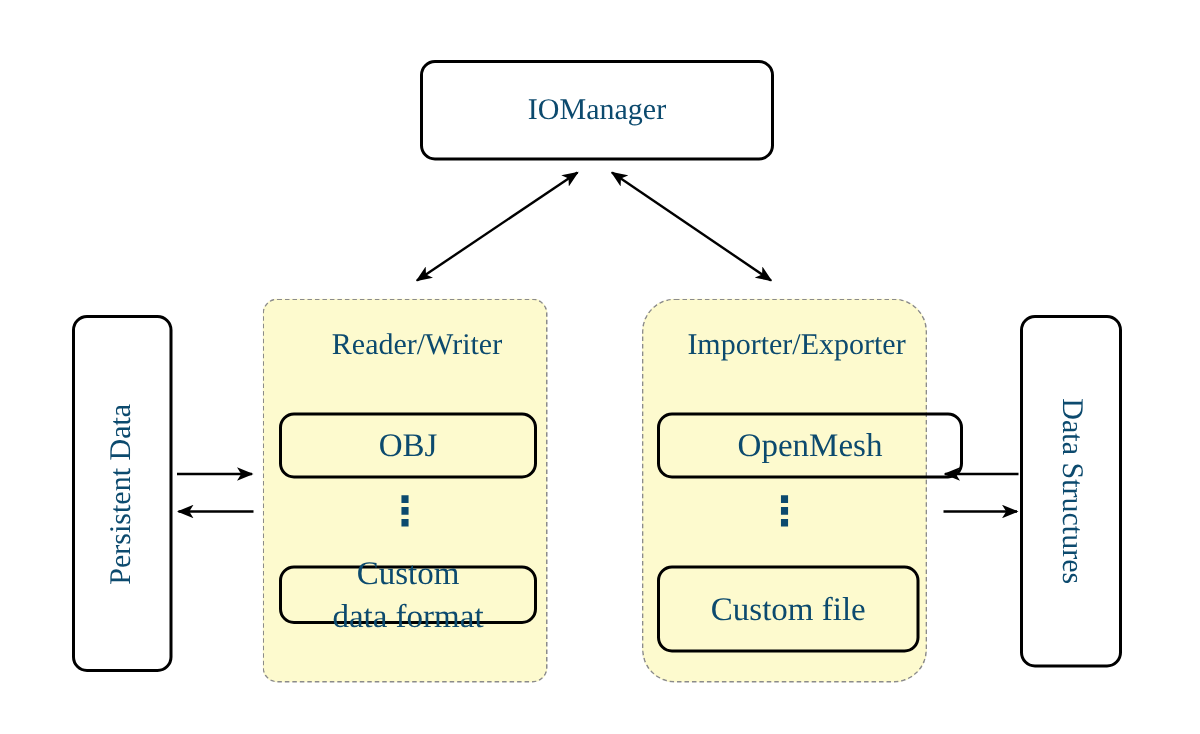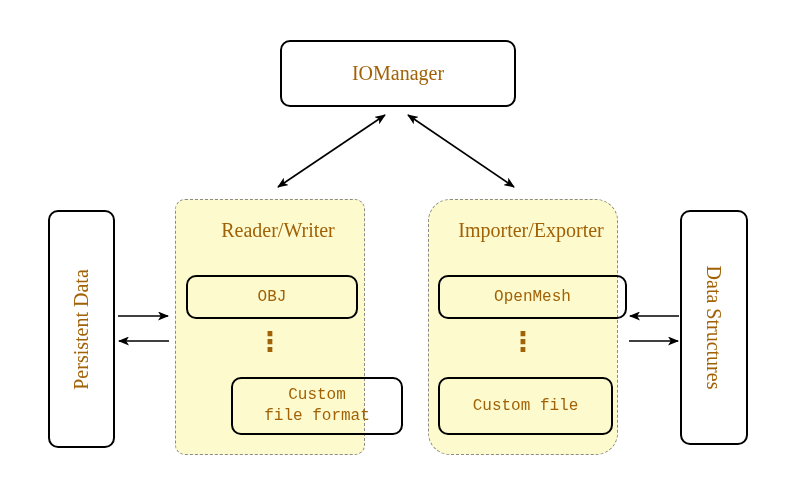--- a/index.html
+++ b/index.html
@@ -7,21 +7,21 @@
     padding: 0;
     background: #ffffff;
     font-family: "Liberation Serif", "DejaVu Serif", serif;
   }
   .canvas {
     position: relative;
     width: 800px;
     height: 489px;
     background: var(--page-bg, #ffffff);
     overflow: hidden;
-    color: #a16207;
+    color: #0c4a6e;
   }
   .arrow-layer {
     position: absolute;
     left: 0; top: 0;
     width: 800px; height: 489px;
     pointer-events: none;
   }
   .node {
     position: absolute;
     box-sizing: border-box;
@@ -53,24 +53,23 @@
   .inner-node {
     position: absolute;
     box-sizing: border-box;
     background: transparent;
     border: 2.6px solid var(--node-border, #000000);
     border-radius: 10px;
     display: flex;
     flex-direction: column;
     align-items: center;
     justify-content: center;
-    font-size: 16px;
+    font-size: 22px;
     line-height: 1.3;
     text-align: center;
-    font-family: Liberation Mono, monospace;
   }
   .dots {
     position: absolute;
     left: 50%;
     transform: translateX(-50%);
     top: 128px;
     font-size: 27px;
     line-height: 1;
     font-family: "DejaVu Sans", sans-serif;
     font-weight: 700;
@@ -113,29 +112,29 @@
   <div class="node vnode rot-cw" style="left:680px; top:210px; width:68px; height:235px;">
     <span>Data Structures</span>
   </div>
 
   <div class="group" style="left:175px; top:199px; width:190px; height:256px;">
     <div class="group-title">Reader/Writer</div>
     <div class="inner-node" style="left:10px; top:75px; width:172px; height:44px;">
       <span>OBJ</span>
     </div>
     <div class="dots">⋮</div>
-    <div class="inner-node" style="left:10px; top:177px; width:172px; height:58px;margin-left:45px;">
+    <div class="inner-node" style="left:10px; top:177px; width:172px; height:39px;">
       <span>Custom</span>
-      <span>file format</span>
+      <span>data format</span>
     </div>
   </div>
 
   <div class="group" style="left:428px; top:199px; width:190px; height:256px;border-radius:22px;">
     <div class="group-title">Importer/Exporter</div>
-    <div class="inner-node" style="left:9px; top:75px; width:189px; height:44px;">
+    <div class="inner-node" style="left:9px; top:75px; width:204px; height:44px;">
       <span>OpenMesh</span>
     </div>
     <div class="dots">⋮</div>
     <div class="inner-node" style="left:9px; top:177px; width:175px; height:58px;">
       <span>Custom file</span>
     </div>
   </div>
 
 </div>
 

